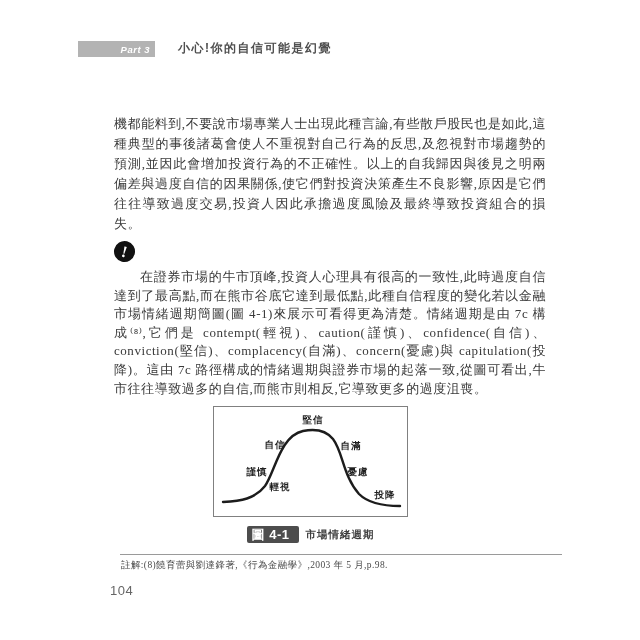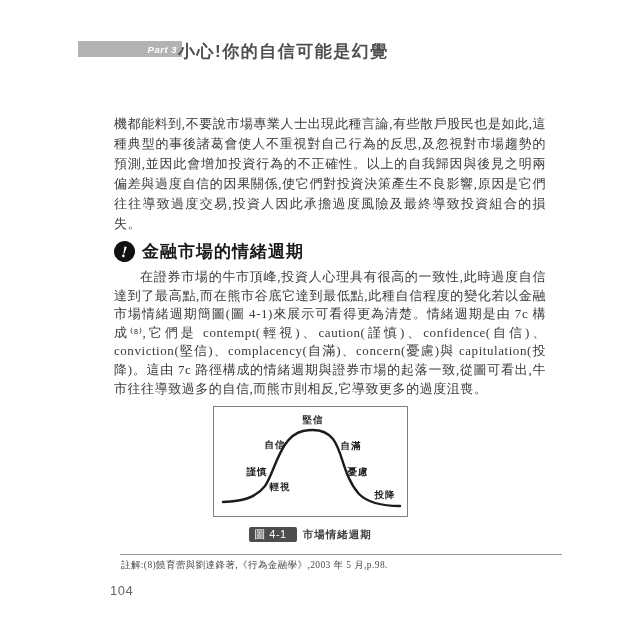--- a/index.html
+++ b/index.html
@@ -5,31 +5,31 @@
   html,body{margin:0;padding:0;}
   body{
     width:640px;height:640px;position:relative;background:#ffffff;
     font-family:"Liberation Serif","DejaVu Serif",serif;
     overflow:hidden;
   }
   .abs{position:absolute;}
 
   
   .part-badge{
-    left:78px;top:41px;width:104px;height:16px;
+    left:78px;top:41px;width:77px;height:16px;
     background:var(--part-badge-bg);
     color:#ffffff;font-family:"Liberation Sans","DejaVu Sans",sans-serif;
     font-size:9.5px;font-weight:bold;font-style:italic;
     display:flex;align-items:center;justify-content:flex-end;
     padding-right:5px;box-sizing:border-box;letter-spacing:.5px;
   }
   .header-title{
     left:178px;top:40px;
     font-family:"Liberation Sans","DejaVu Sans",sans-serif;
-    font-size:17px;font-weight:bold;color:var(--header-title);
+    font-size:12px;font-weight:bold;color:var(--header-title);
     letter-spacing:1.5px;
     text-align:right;
   }
 
   
   .para{
     left:114px;width:432px;
     font-size:13px;line-height:20px;color:var(--body-text);
     text-align:justify;text-justify:inter-character;
     letter-spacing:.55px;
@@ -68,21 +68,21 @@
     font-size:9.5px;font-weight:600;color:#1f1f1f;
     letter-spacing:1px;white-space:nowrap;
   }
   .figure-caption{
     left:213px;top:527px;width:195px;height:15px;
     display:flex;align-items:center;justify-content:center;gap:6px;
   }
   .caption-badge{
     background:var(--caption-badge-bg);color:var(--caption-badge-text);
     font-family:"Liberation Sans","DejaVu Sans",sans-serif;
-    font-size:11px;font-weight:normal;
+    font-size:13px;font-weight:bold;
     padding:2px 10px 2px 5px;border-radius:2px;line-height:1;
     letter-spacing:.5px;
   }
   .caption-text{
     font-family:"Liberation Sans","DejaVu Sans",sans-serif;
     font-size:10.5px;color:#3f3f3f;letter-spacing:1px;font-weight:bold;
   }
 
   
   .footnote-rule{
@@ -106,21 +106,20 @@
 
 <div class="abs part-badge">
   <span>Part 3</span>
 </div>
 <div class="abs header-title">小心!你的自信可能是幻覺</div>
 
 <div class="abs para para1">機都能料到,不要說市場專業人士出現此種言論,有些散戶股民也是如此,這種典型的事後諸葛會使人不重視對自己行為的反思,及忽視對市場趨勢的預測,並因此會增加投資行為的不正確性。以上的自我歸因與後見之明兩偏差與過度自信的因果關係,使它們對投資決策產生不良影響,原因是它們往往導致過度交易,投資人因此承擔過度風險及最終導致投資組合的損失。</div>
 
 <div class="abs section-heading">
   <span class="warn-icon">!</span>
-  <span class="section-title">金融市場的情緒週期</span>
 </div>
 
 <div class="abs para para2">在證券市場的牛市頂峰,投資人心理具有很高的一致性,此時過度自信達到了最高點,而在熊市谷底它達到最低點,此種自信程度的變化若以金融市場情緒週期簡圖(圖 4-1)來展示可看得更為清楚。情緒週期是由 7c 構成⁽⁸⁾,它們是 contempt(輕視)、caution(謹慎)、confidence(自信)、conviction(堅信)、complacency(自滿)、concern(憂慮)與 capitulation(投降)。這由 7c 路徑構成的情緒週期與證券市場的起落一致,從圖可看出,牛市往往導致過多的自信,而熊市則相反,它導致更多的過度沮喪。</div>
 
 <div class="abs figure-box">
   <svg width="193" height="109" viewBox="0 0 193 109">
     <path d="M 9 95
              C 27 94, 41 92, 51 79
              C 61 65, 66 29, 89 24
              C 99 22, 111 22, 119 32

